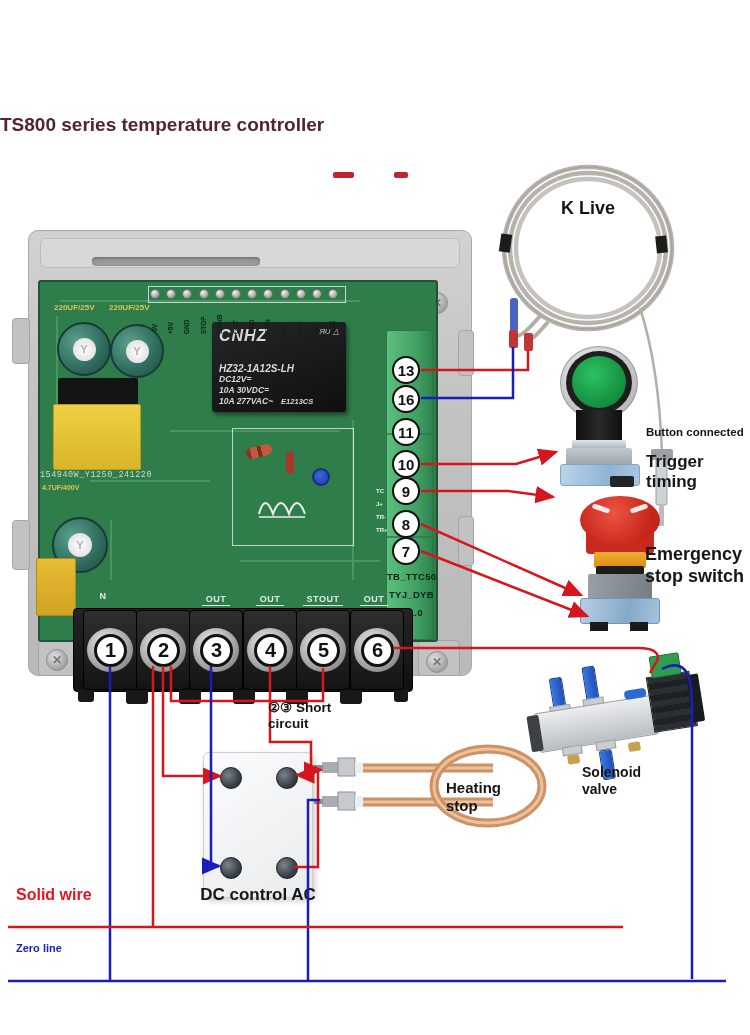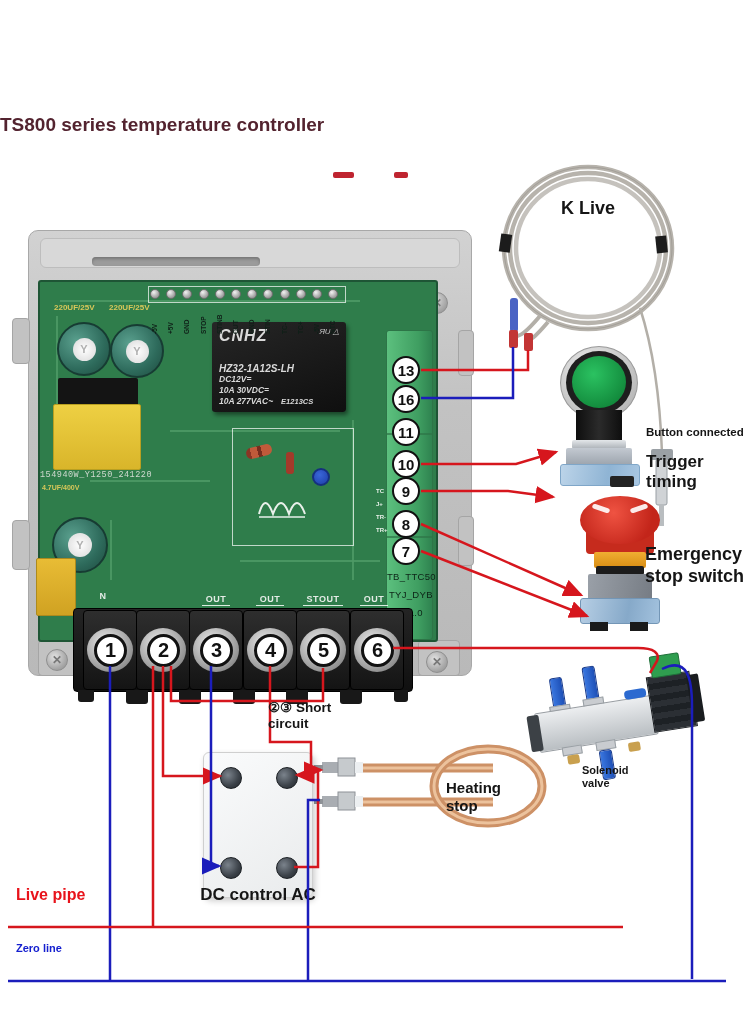--- a/index.html
+++ b/index.html
@@ -47,21 +47,21 @@
   .pin{position:absolute;top:3px;width:10px;height:10px;border-radius:50%;
        background:radial-gradient(circle at 35% 30%,#f2f2f2,#9e9e9e 70%);border:1px solid #6f6f6f}
   .pinlbl{position:absolute;top:18px;width:12px;height:30px;writing-mode:vertical-rl;
           transform:rotate(180deg);font-size:6.5px;font-weight:bold;color:#0f2018;line-height:12px}
   .gblock{left:386px;top:330px;width:47px;height:310px;border-radius:3px;
           background:linear-gradient(90deg,#5cc07e,#3f9e61 70%,#2f8350);border:1px solid #2d7547}
   .gseam{left:386px;width:47px;height:2px;background:#2d7547;opacity:.7}
   .numc{border-radius:50%;background:#fff;color:#111;display:flex;align-items:center;justify-content:center;font-weight:bold}
   .rterm{width:28px;height:28px;border:2.5px solid #111;font-size:15px}
   .bterm{width:33px;height:33px;border:3px solid #111;font-size:20px;z-index:6}
-  .gcode{font-size:9.5px;font-weight:normal;color:#0d2417;letter-spacing:.3px;white-space:nowrap}
+  .gcode{font-size:9.5px;font-weight:bold;color:#0d2417;letter-spacing:.3px;white-space:nowrap}
   .sidepin{font-size:6px;font-weight:bold;color:#e8f1ea;white-space:nowrap}
   .bblock{left:73px;top:608px;width:340px;height:84px;background:linear-gradient(180deg,#242424,#101010);
           border:1px solid #000;border-radius:4px}
   .bcell{width:54px;height:80px;background:linear-gradient(180deg,#2e2e2e,#141414);border:1px solid #000;border-radius:4px}
   .bscrew{width:46px;height:44px;border-radius:50%;
           background:radial-gradient(circle at 40% 35%,#ececec,#a8a8a8 55%,#6d6d6d)}
   .tooth{background:#181818;border-radius:0 0 3px 3px}
   .silk{font-size:9px;font-weight:bold;color:#e4ece6;letter-spacing:.5px;text-align:center}
   .silk-u{border-bottom:1.5px solid rgba(240,248,242,.9);padding-bottom:1px}
   
@@ -295,21 +295,21 @@
     <div class="abs" style="left:100px;top:40px;width:22px;height:9px;background:#2c6ad0;border-radius:4px"></div>
     <div class="abs" style="left:124px;top:30px;width:44px;height:56px;background:repeating-linear-gradient(180deg,#2b2f34 0 6px,#1d2125 6px 12px);border:1px solid #15181c"></div>
     <div class="abs" style="left:164px;top:34px;width:12px;height:48px;background:#191c1f;border-radius:2px"></div>
     <div class="abs" style="left:130px;top:10px;width:30px;height:22px;background:#2f9e4f;border:1px solid #20703a;border-radius:2px"></div>
     <div class="abs" style="left:30px;top:86px;width:20px;height:9px;background:#c9ccd0;border:1px solid #9aa0a5"></div>
     <div class="abs" style="left:64px;top:86px;width:20px;height:9px;background:#c9ccd0;border:1px solid #9aa0a5"></div>
     <div class="abs" style="left:34px;top:95px;width:12px;height:9px;background:#c9a04e;border-radius:2px"></div>
     <div class="abs" style="left:96px;top:92px;width:12px;height:9px;background:#c9a04e;border-radius:2px"></div>
     <div class="blufit" style="left:66px;top:95px;width:13px;height:30px"></div>
   </div>
-  <div class="abs note" style="left:582px;top:764px;width:74px;font-size:11px">Solenoid valve</div>
+  <div class="abs note" style="left:582px;top:764px;width:74px;font-size:14px">Solenoid valve</div>
 
   <svg class="abs" style="left:308px;top:744px" width="250" height="110">
     <path d="M 42,24 H 185" stroke="#cd9166" stroke-width="9" fill="none"></path>
     <path d="M 42,58 H 185" stroke="#cd9166" stroke-width="9" fill="none"></path>
     <path d="M 42,24 H 185" stroke="#ecc29c" stroke-width="3" fill="none"></path>
     <path d="M 42,58 H 185" stroke="#ecc29c" stroke-width="3" fill="none"></path>
     <ellipse cx="180" cy="42" rx="54" ry="37" fill="none" stroke="#cd9166" stroke-width="9"></ellipse>
     <ellipse cx="180" cy="42" rx="54" ry="37" fill="none" stroke="#ecc29c" stroke-width="3"></ellipse>
     <rect x="14" y="18" width="16" height="11" fill="#a9adb2"></rect>
     <rect x="14" y="52" width="16" height="11" fill="#a9adb2"></rect>
@@ -324,21 +324,21 @@
 
   <div class="abs ssr">
     <div class="sscrew" style="left:16px;top:14px"></div>
     <div class="sscrew" style="left:72px;top:14px"></div>
     <div class="sscrew" style="left:16px;top:104px"></div>
     <div class="sscrew" style="left:72px;top:104px"></div>
   </div>
   <div class="abs note" style="left:193px;top:885px;width:130px;text-align:center;font-size:17px">DC control AC</div>
 
   <div class="abs note" style="left:268px;top:700px;width:82px;font-size:13.5px;z-index:7">②③ Short circuit</div>
-  <div class="abs livelbl" style="left:16px;top:886px">Live pipe</div>
+  <div class="abs livelbl" style="left:16px;top:886px">Solid wire</div>
   <div class="abs zerolbl" style="left:16px;top:942px">Zero line</div>
 
   <svg class="abs" style="left:0;top:0;z-index:6;pointer-events:none" width="750" height="1035">
     <defs>
       <marker id="ar" markerWidth="9" markerHeight="8" refX="7" refY="3.5" orient="auto">
         <path d="M0,0 L8,3.5 L0,7 Z" fill="#d6161d"></path>
       </marker>
       <marker id="ab" markerWidth="9" markerHeight="8" refX="7" refY="3.5" orient="auto">
         <path d="M0,0 L8,3.5 L0,7 Z" fill="#1b1dbb"></path>
       </marker>

